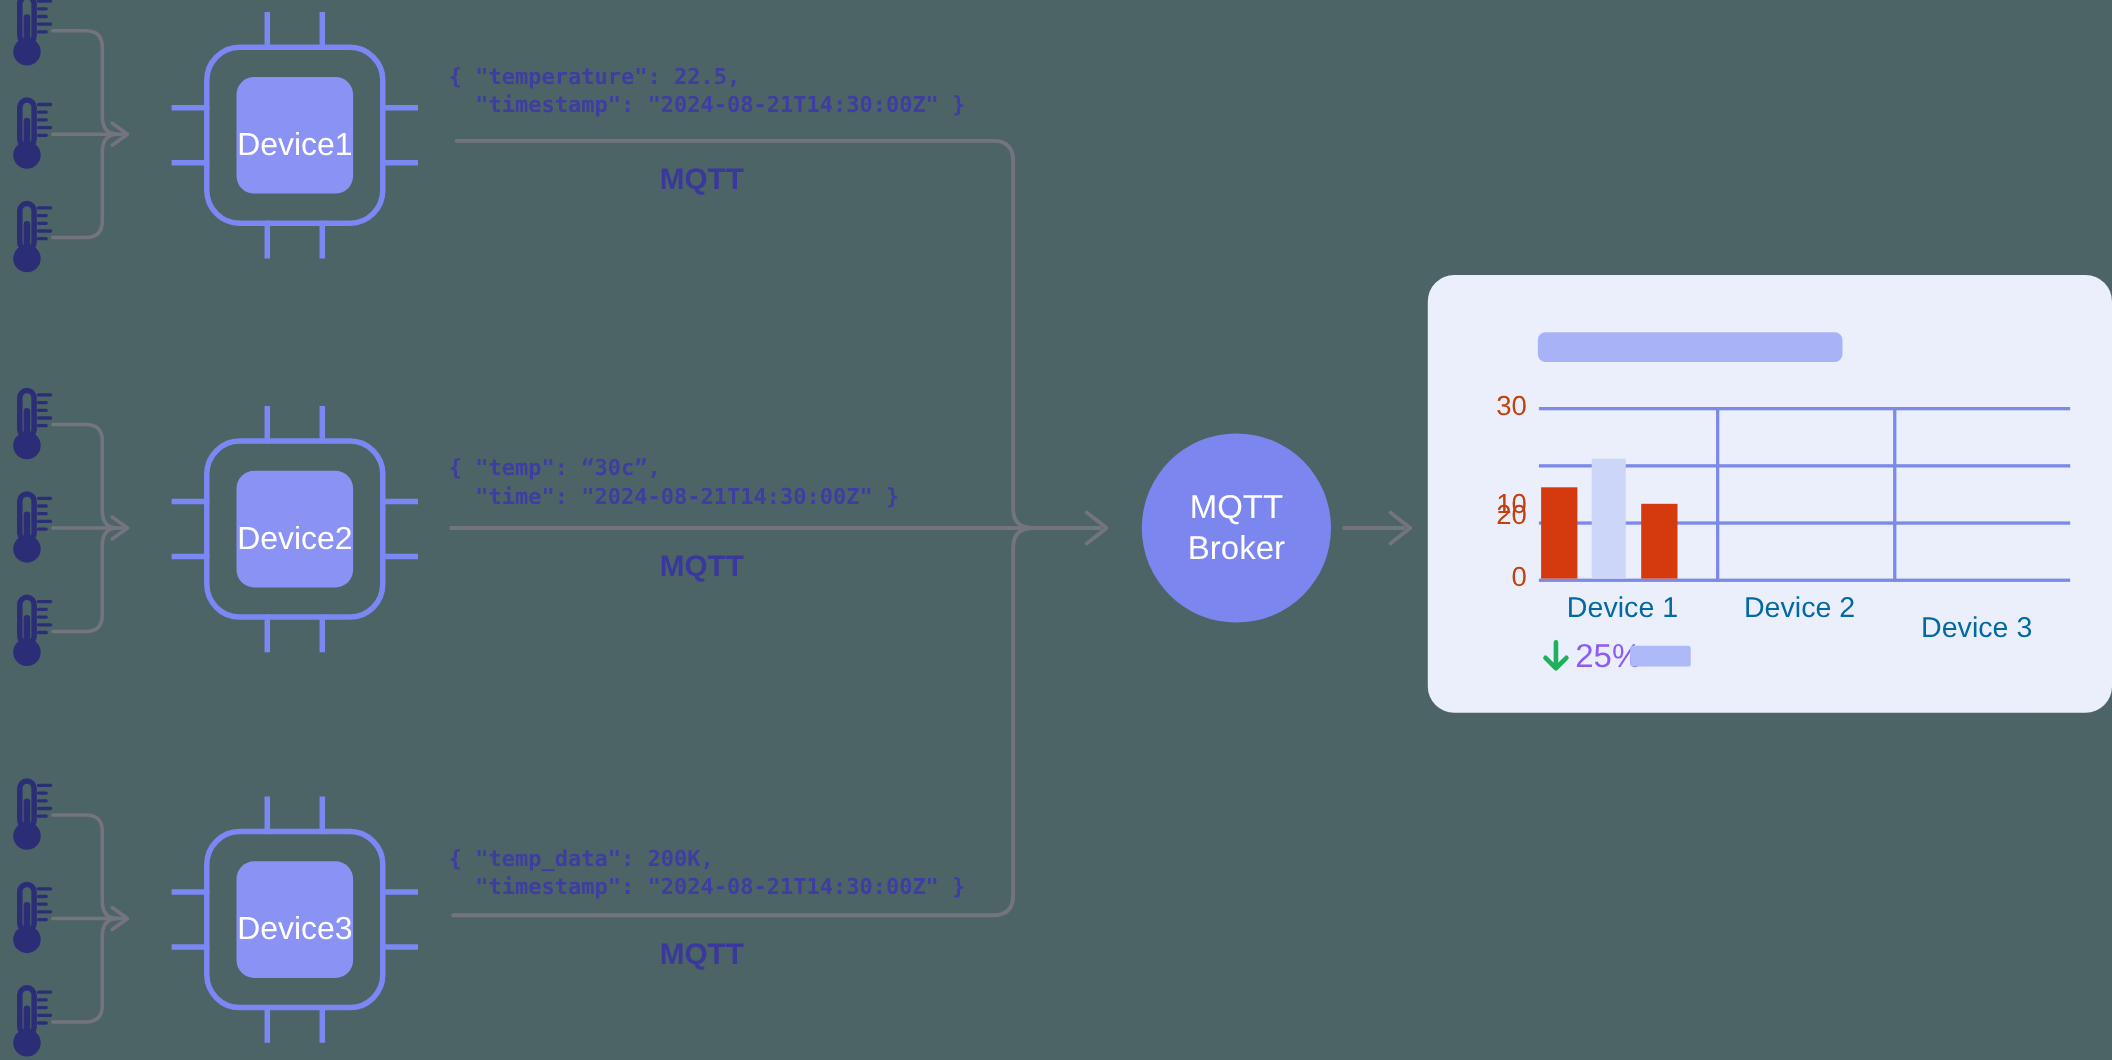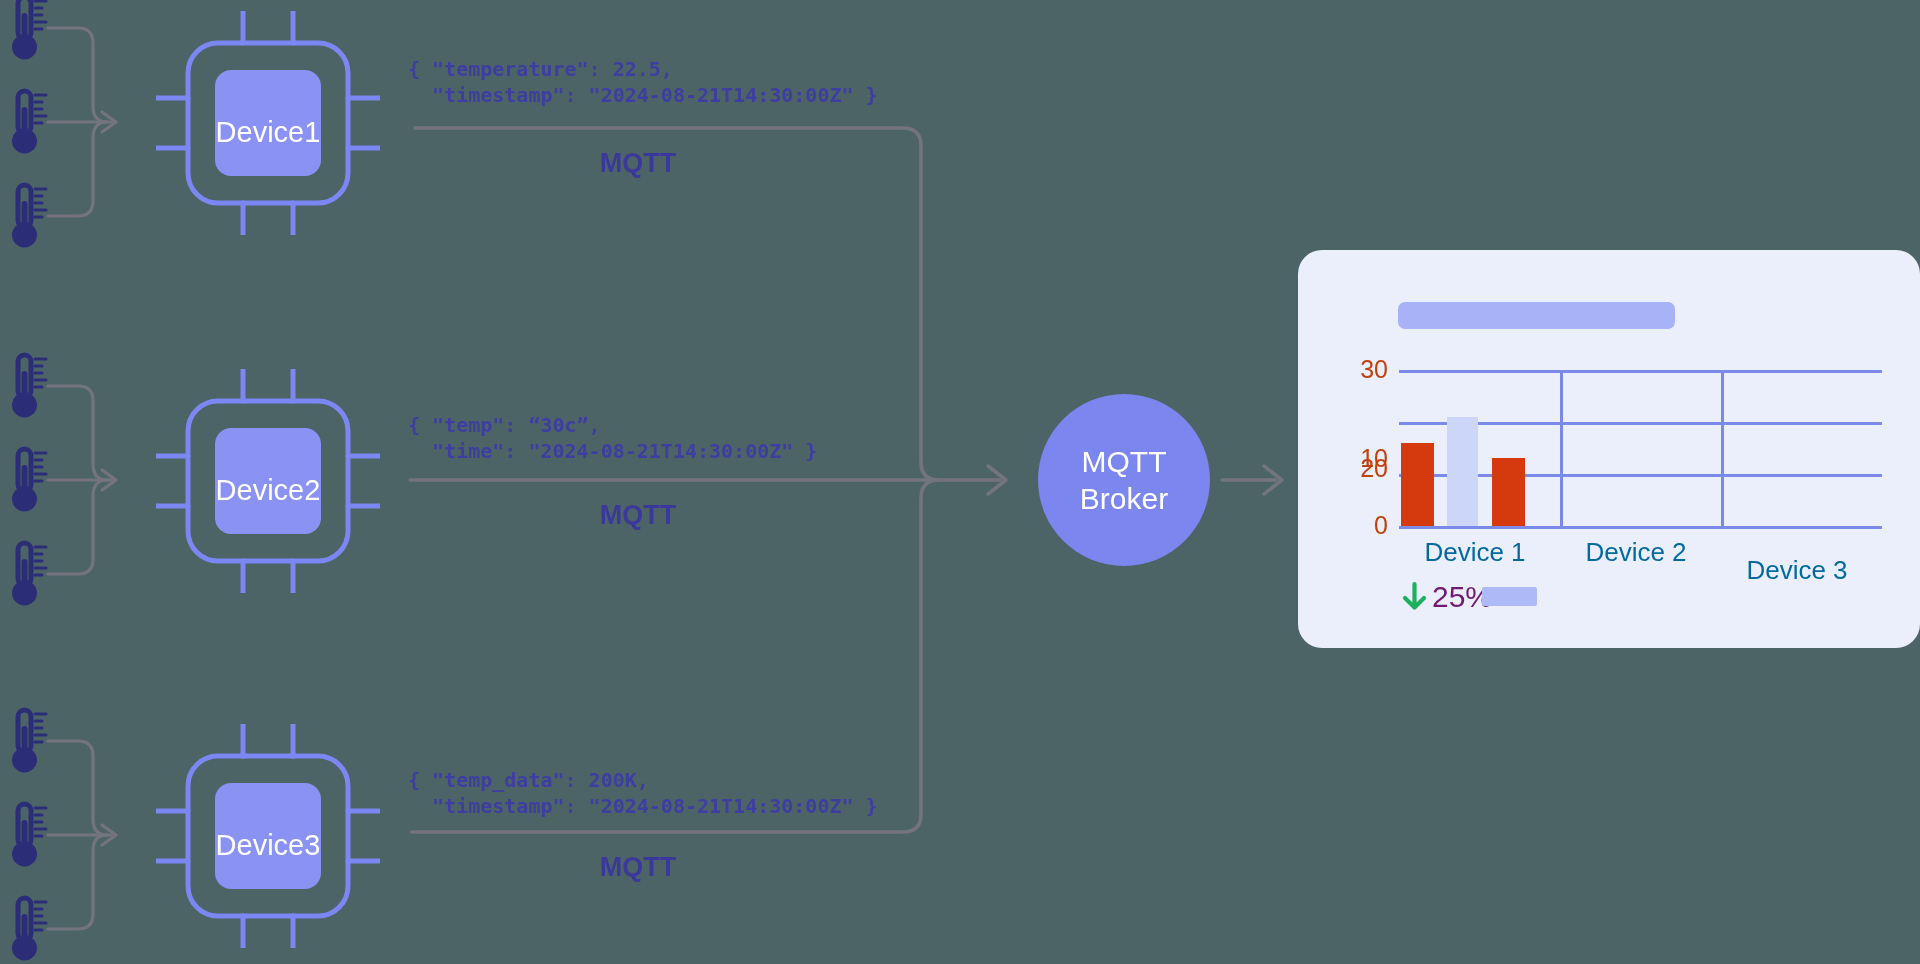--- a/index.html
+++ b/index.html
@@ -32,21 +32,21 @@
   .card{position:absolute;left:1298px;top:250px;width:622px;height:398px;
         background:#ebeffc;border-radius:24px;}
   .title-bar{position:absolute;left:100px;top:52px;width:277px;height:27px;border-radius:7px;background:#a8b2f6;}
   .plot{position:absolute;left:101px;top:120px;width:483px;height:156px;}
   .gridline{position:absolute;left:0;width:100%;height:3px;background:#7b89e8;}
   .vline{position:absolute;top:0;width:3px;height:159px;background:#7b89e8;}
   .bar{position:absolute;bottom:0;}
   .ytick{position:absolute;width:40px;text-align:right;font-size:25px;color:#c2410c;}
   .xtick{position:absolute;top:287px;width:160px;text-align:center;font-size:26px;color:#0369a1;}
   .kpi-arrow{position:absolute;left:103px;top:331px;}
-  .kpi-value{position:absolute;left:134px;top:330px;font-size:30px;color:#701a75;}
+  .kpi-value{position:absolute;left:134px;top:330px;font-size:30px;color:#8b5cf6;}
   .kpi-bar{position:absolute;left:184px;top:337px;width:55px;height:19px;border-radius:2px;background:#aeb9f7;}
 
   
   .caption{position:absolute;left:1298px;top:684px;width:622px;text-align:center;
            font-size:27px;line-height:33px;color:#3b3f66;opacity:.82;}
   .caption .code{font-family:"DejaVu Sans Mono",monospace;font-size:24px;font-weight:600;}
 </style>
 </head>
 <body>
 

